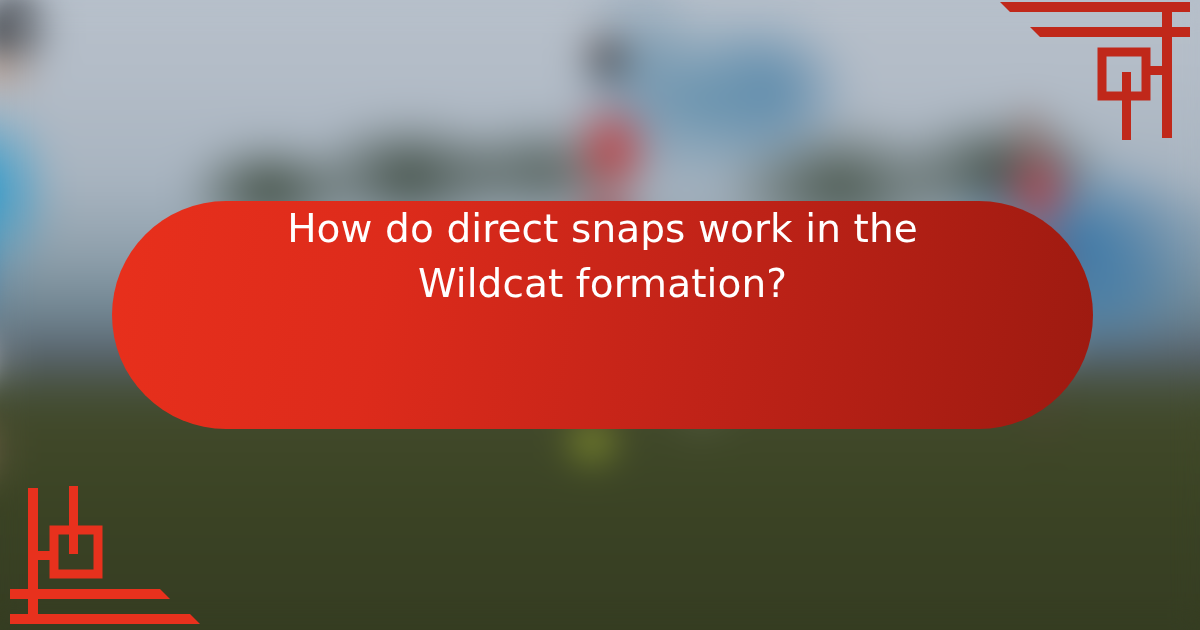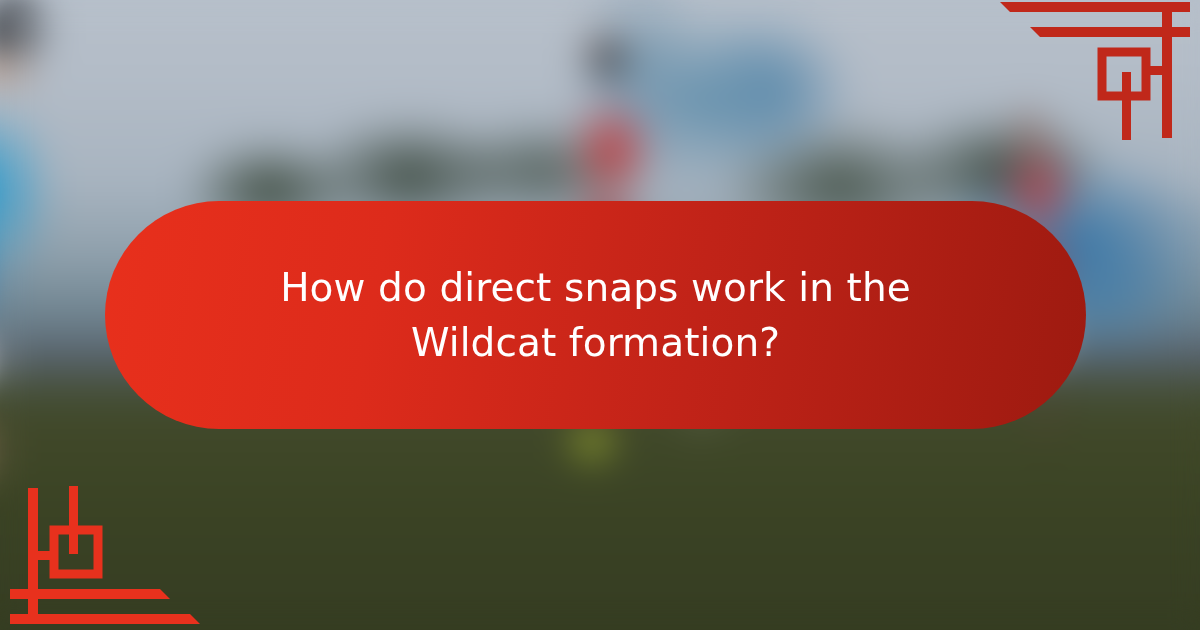--- a/index.html
+++ b/index.html
@@ -114,28 +114,28 @@
   .corner-deco {
     position: absolute;
     pointer-events: none;
   }
   .deco-tr { top: 0; right: 0; }
   .deco-bl { bottom: 0; left: 0; }
 
   
   .card {
     position: absolute;
-    left: 105px;
+    left: 112px;
     top: 201px;
     width: 981px;
     height: 228px;
     border-radius: 114px;
     background: linear-gradient(100deg, #e8301c 0%, #dd2b1b 28%, #c12318 60%, #9d1a10 100%);
     display: flex;
-    align-items: center;
+    align-items: flex-start;
     justify-content: center;
     box-sizing: border-box;
     padding: 0 56px;
   }
   .card-title {
     color: #ffffff;
     font-size: 39px;
     line-height: 1.42;
     font-weight: 400;
     text-align: center;

